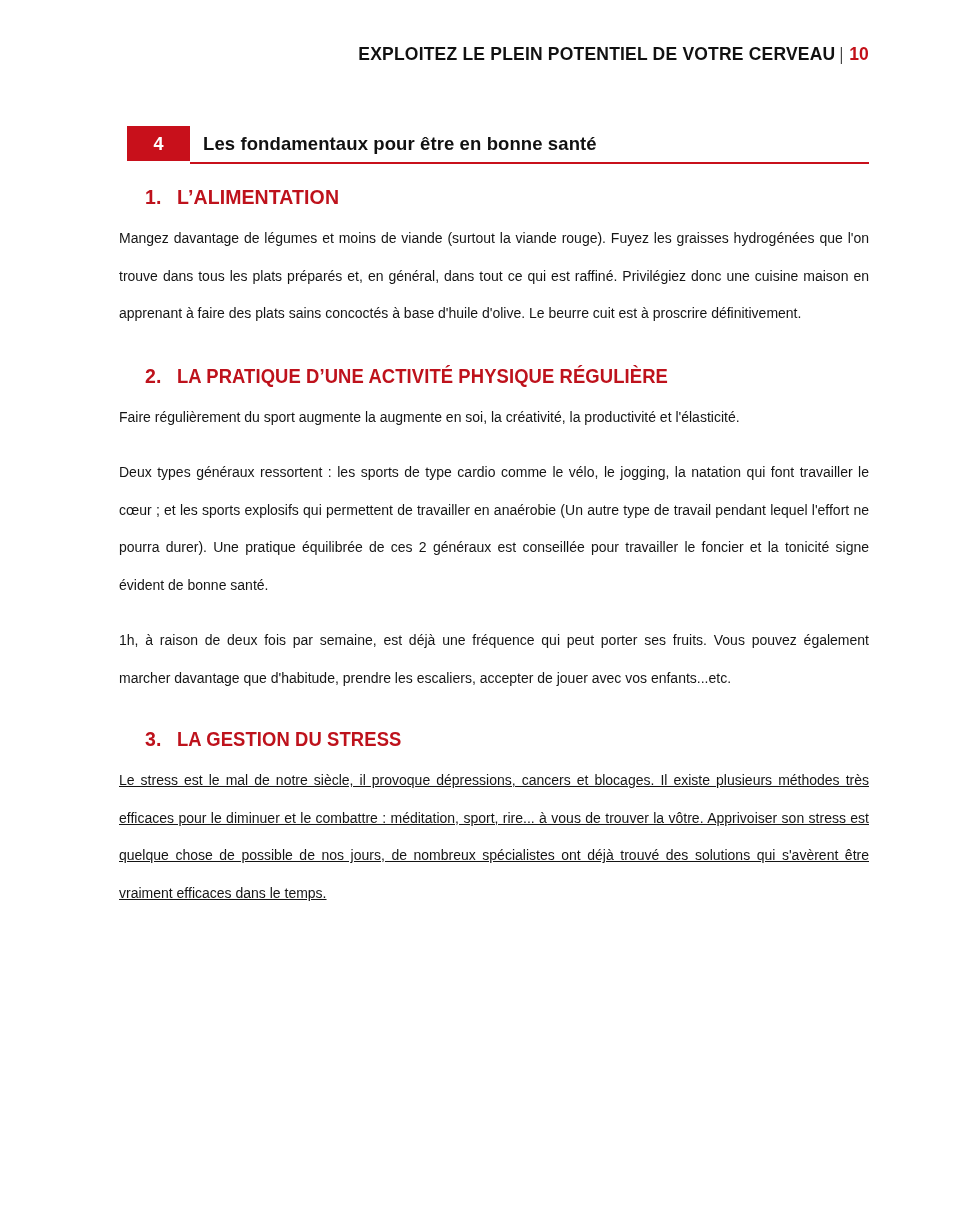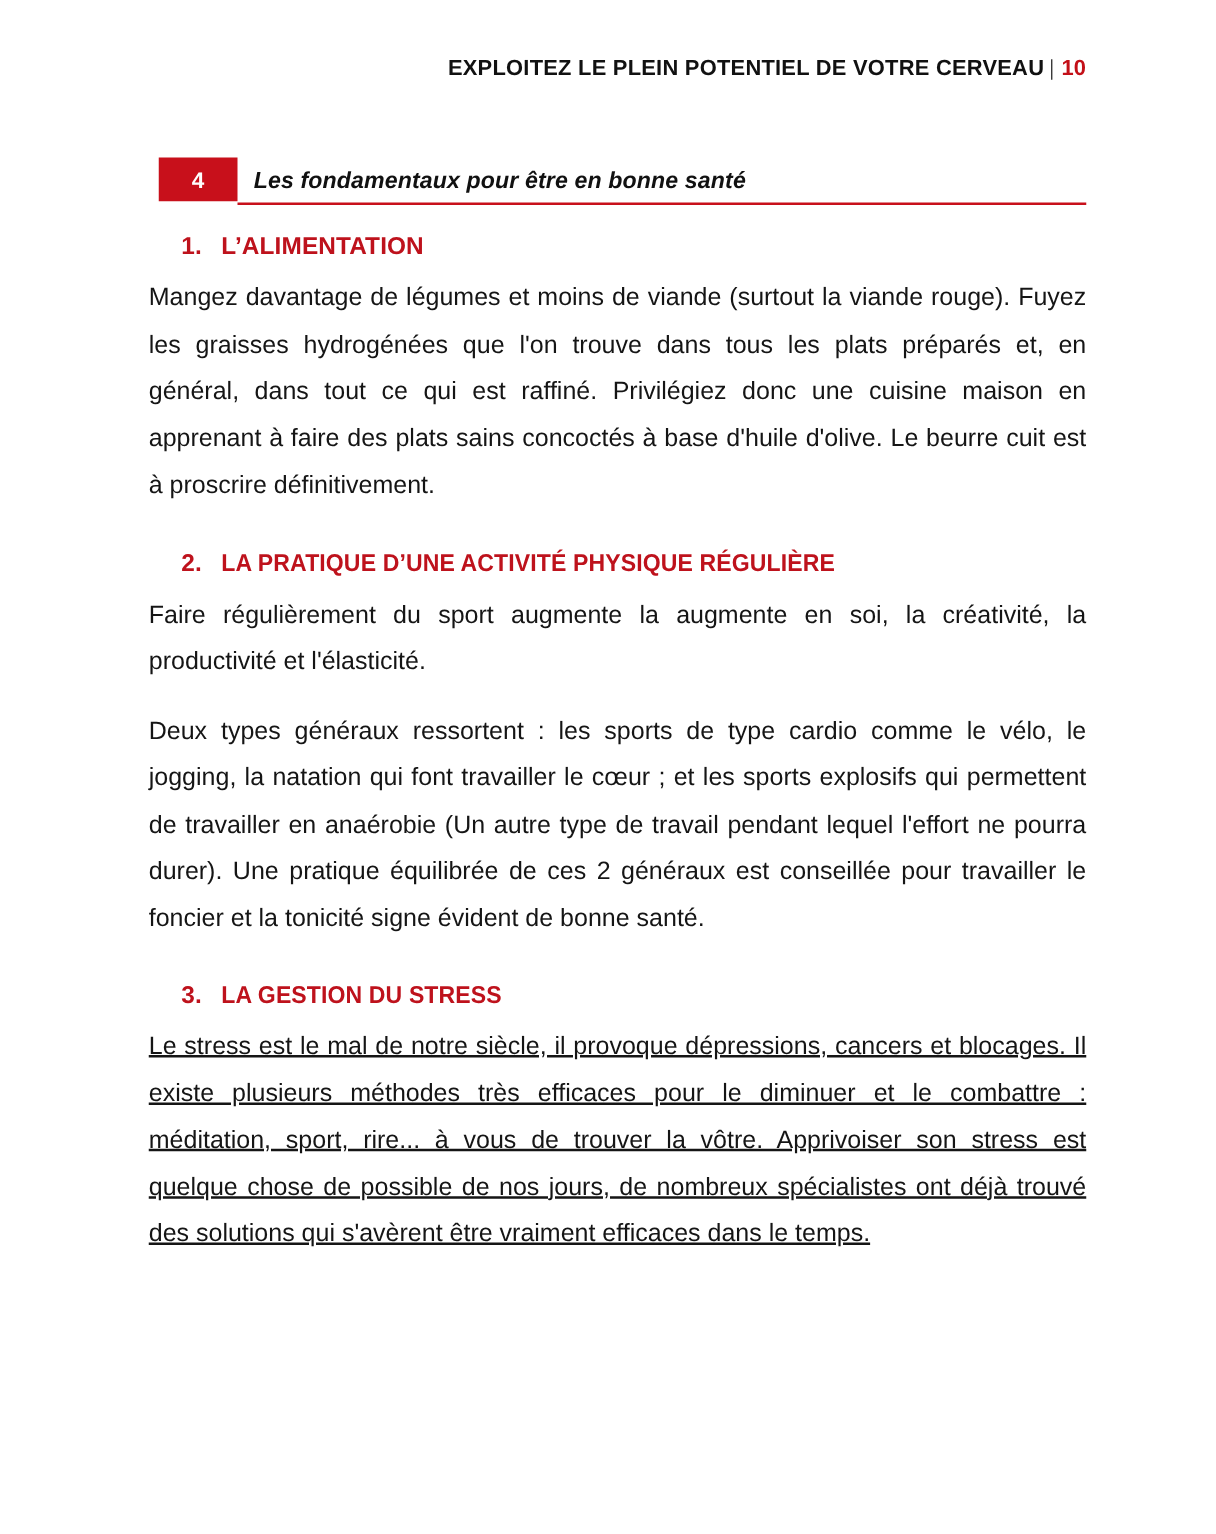--- a/index.html
+++ b/index.html
@@ -77,21 +77,20 @@
     left: 76px;
     top: 0;
     height: 35px;
     display: flex;
     align-items: center;
     font-size: 18.5px;
     font-weight: bold;
     color: #111111;
     letter-spacing: 0.1px;
     white-space: nowrap;
-    font-style: italic;
   }
   .chapter-rule {
     position: absolute;
     left: 63px;
     top: 35.5px;
     width: 679px;
     height: 2px;
     background: #C8101B;
   }
 
@@ -123,21 +122,21 @@
   }
   
   .section-heading.condensed .sh-text {
     transform: scaleX(0.945);
     transform-origin: left center;
     display: inline-block;
   }
 
   p.body {
     margin: 0 0 18px 0;
-    font-size: 20px;
+    font-size: 14px;
     line-height: 37.5px;
     text-align: justify;
     text-justify: inter-word;
     color: #151515;
     hyphens: none;
   }
   p.body:last-child { margin-bottom: 0; text-decoration: underline; }
 
   .sec-gap-1 { height: 14px; }
   .sec-gap-2 { height: 13px; }
@@ -166,20 +165,21 @@
     <p class="body">Mangez davantage de légumes et moins de viande (surtout la viande rouge). Fuyez les graisses hydrogénées que l'on trouve dans tous les plats préparés et, en général, dans tout ce qui est raffiné. Privilégiez donc une cuisine maison en apprenant à faire des plats sains concoctés à base d'huile d'olive. Le beurre cuit est à proscrire définitivement.</p>
 
     <div class="sec-gap-1"></div>
 
     <h2 class="section-heading condensed">
       <span class="sh-num">2.</span>
       <span class="sh-text">LA PRATIQUE D’UNE ACTIVITÉ PHYSIQUE RÉGULIÈRE</span>
     </h2>
     <p class="body">Faire régulièrement du sport augmente la augmente en soi, la créativité, la productivité et l'élasticité.</p>
     <p class="body">Deux types généraux ressortent : les sports de type cardio comme le vélo, le jogging, la natation qui font travailler le cœur ; et les sports explosifs qui permettent de travailler en anaérobie (Un autre type de travail pendant lequel l'effort ne pourra durer). Une pratique équilibrée de ces 2 généraux est conseillée pour travailler le foncier et la tonicité signe évident de bonne santé.</p>
+    <p class="body">1h, à raison de deux fois par semaine, est déjà une fréquence qui peut porter ses fruits. Vous pouvez également marcher davantage que d'habitude, prendre les escaliers, accepter de jouer avec vos enfants...etc.</p>
 
     <div class="sec-gap-2"></div>
 
     <h2 class="section-heading condensed">
       <span class="sh-num">3.</span>
       <span class="sh-text">LA GESTION DU STRESS</span>
     </h2>
     <p class="body">Le stress est le mal de notre siècle, il provoque dépressions, cancers et blocages. Il existe plusieurs méthodes très efficaces pour le diminuer et le combattre : méditation, sport, rire... à vous de trouver la vôtre. Apprivoiser son stress est quelque chose de possible de nos jours, de nombreux spécialistes ont déjà trouvé des solutions qui s'avèrent être vraiment efficaces dans le temps.</p>
 
   </div>

